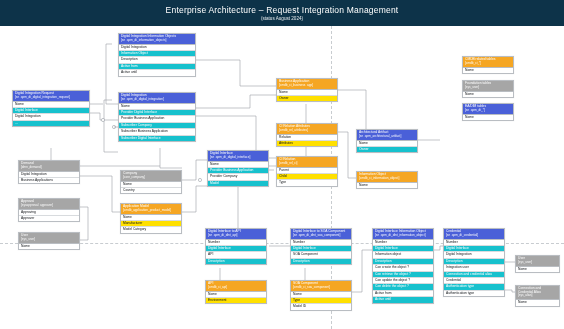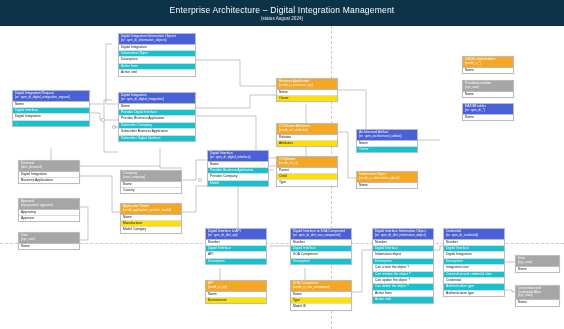--- a/index.html
+++ b/index.html
@@ -59,21 +59,21 @@
   .ent .row:last-child { border-bottom:none; }
   .ent .row.cy { background:#17c1cd; color:#ffffff; }
   .ent .row.yl { background:#ffe000; color:#111418; }
 </style>
 </head>
 <body>
 
 <div id="canvas">
 
   <div class="header">
-    <div class="title">Enterprise Architecture – Digital Integration Management</div>
+    <div class="title">Enterprise Architecture – Request Integration Management</div>
     <div class="sub">(status August 2024)</div>
   </div>
 
   <div class="guide-v" style="left:331px; top:26px; height:303px;"></div>
   <div class="guide-h" style="left:0; top:243px; width:564px;"></div>
 
   <svg class="wires">
     <path d="M112 44 L106 44 L106 104 L118 104"></path>
     <path d="M112 100 L104 100 L104 152 L118 152"></path>
     <path d="M90 104 L103 104"></path>

